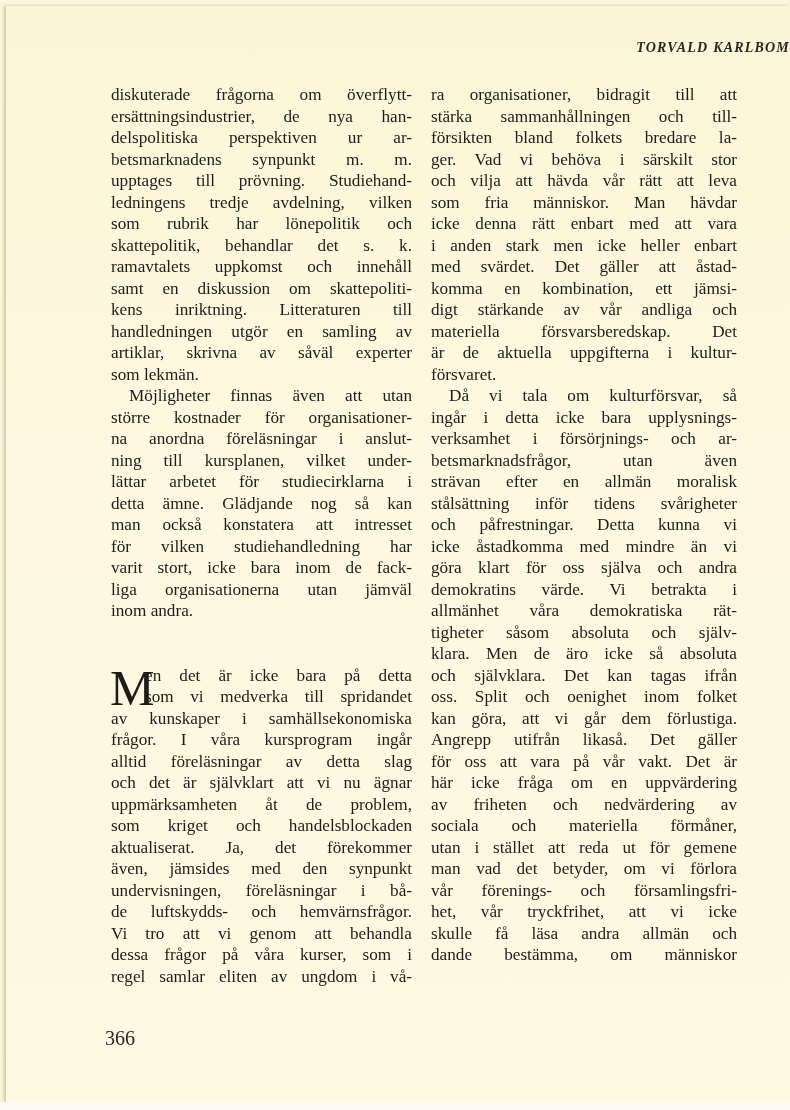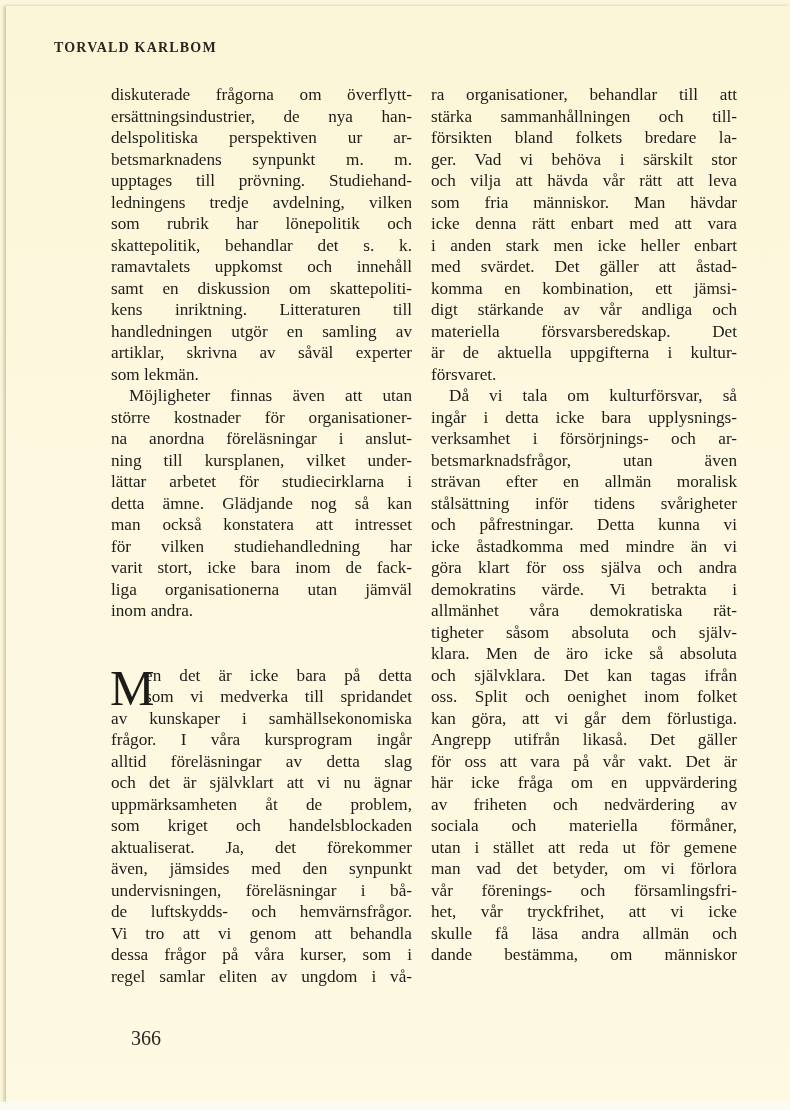--- a/index.html
+++ b/index.html
@@ -30,23 +30,24 @@
       bottom: 0;
       width: 790px;
       height: 8px;
       background: #fbfaf3;
     }
     .running-head {
       position: absolute;
       top: 40px;
       left: 0;
       width: 790px;
-      text-align: left;
+      text-align: right;
       padding-left: 54px;
       box-sizing: border-box;
+      font-style: italic;
       font-weight: bold;
       font-size: 14px;
       letter-spacing: 1.2px;
       color: #2a2620;
     }
     .column {
       position: absolute;
       top: 84px;
       font-size: 17.2px;
       line-height: 21.5px;
@@ -84,21 +85,20 @@
     }
     .line.after-cap {
       padding-left: 34px;
     }
     .page-number {
       position: absolute;
       left: 105px;
       top: 1027px;
       font-size: 20px;
       color: #2a2620;
-      margin-left: 26px;
     }
   </style>
 </head>
 <body>
 
 <div class="page"></div>
 <div class="bottom-strip"></div>
 
 <div class="running-head">TORVALD KARLBOM</div>
 
@@ -148,21 +148,21 @@
       <span class="line">undervisningen, föreläsningar i bå-</span>
       <span class="line">de luftskydds- och hemvärnsfrågor.</span>
       <span class="line">Vi tro att vi genom att behandla</span>
       <span class="line">dessa frågor på våra kurser, som i</span>
       <span class="line">regel samlar eliten av ungdom i vå-</span>
     </div>
 </div>
 
 <div class="column col-right">
   <div id="rp1">
-      <span class="line">ra organisationer, behandlar till att</span>
+      <span class="line">ra organisationer, bidragit till att</span>
       <span class="line">stärka sammanhållningen och till-</span>
       <span class="line">försikten bland folkets bredare la-</span>
       <span class="line">ger. Vad vi behöva i särskilt stor</span>
       <span class="line">och vilja att hävda vår rätt att leva</span>
       <span class="line">som fria människor. Man hävdar</span>
       <span class="line">icke denna rätt enbart med att vara</span>
       <span class="line">i anden stark men icke heller enbart</span>
       <span class="line">med svärdet. Det gäller att åstad-</span>
       <span class="line">komma en kombination, ett jämsi-</span>
       <span class="line">digt stärkande av vår andliga och</span>

